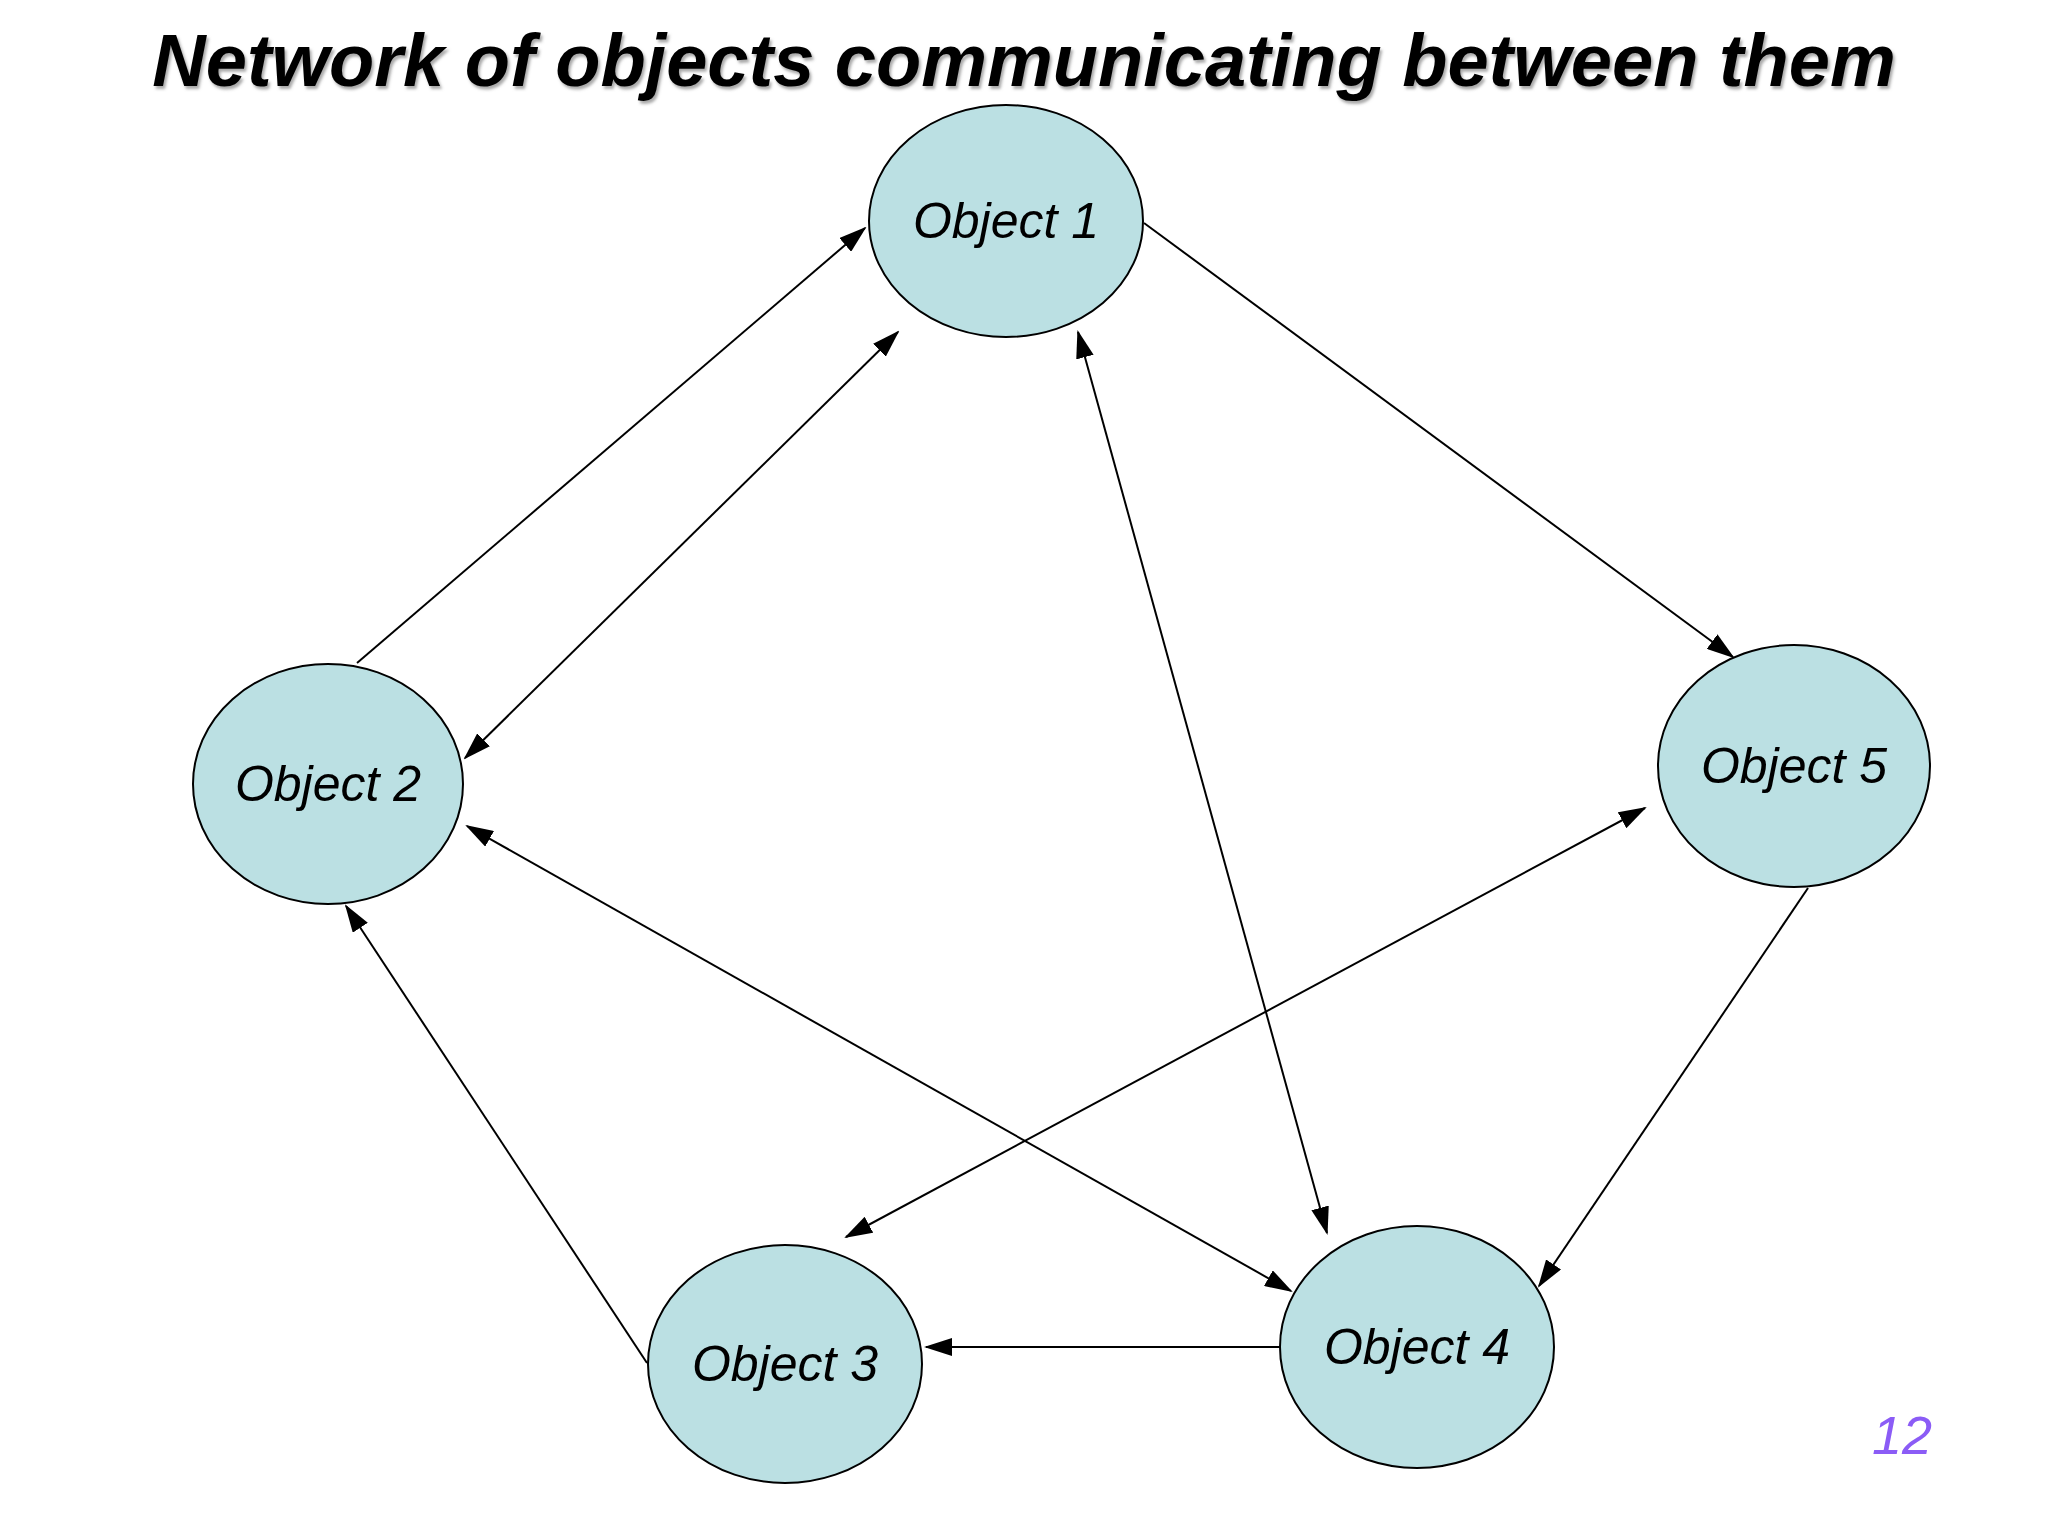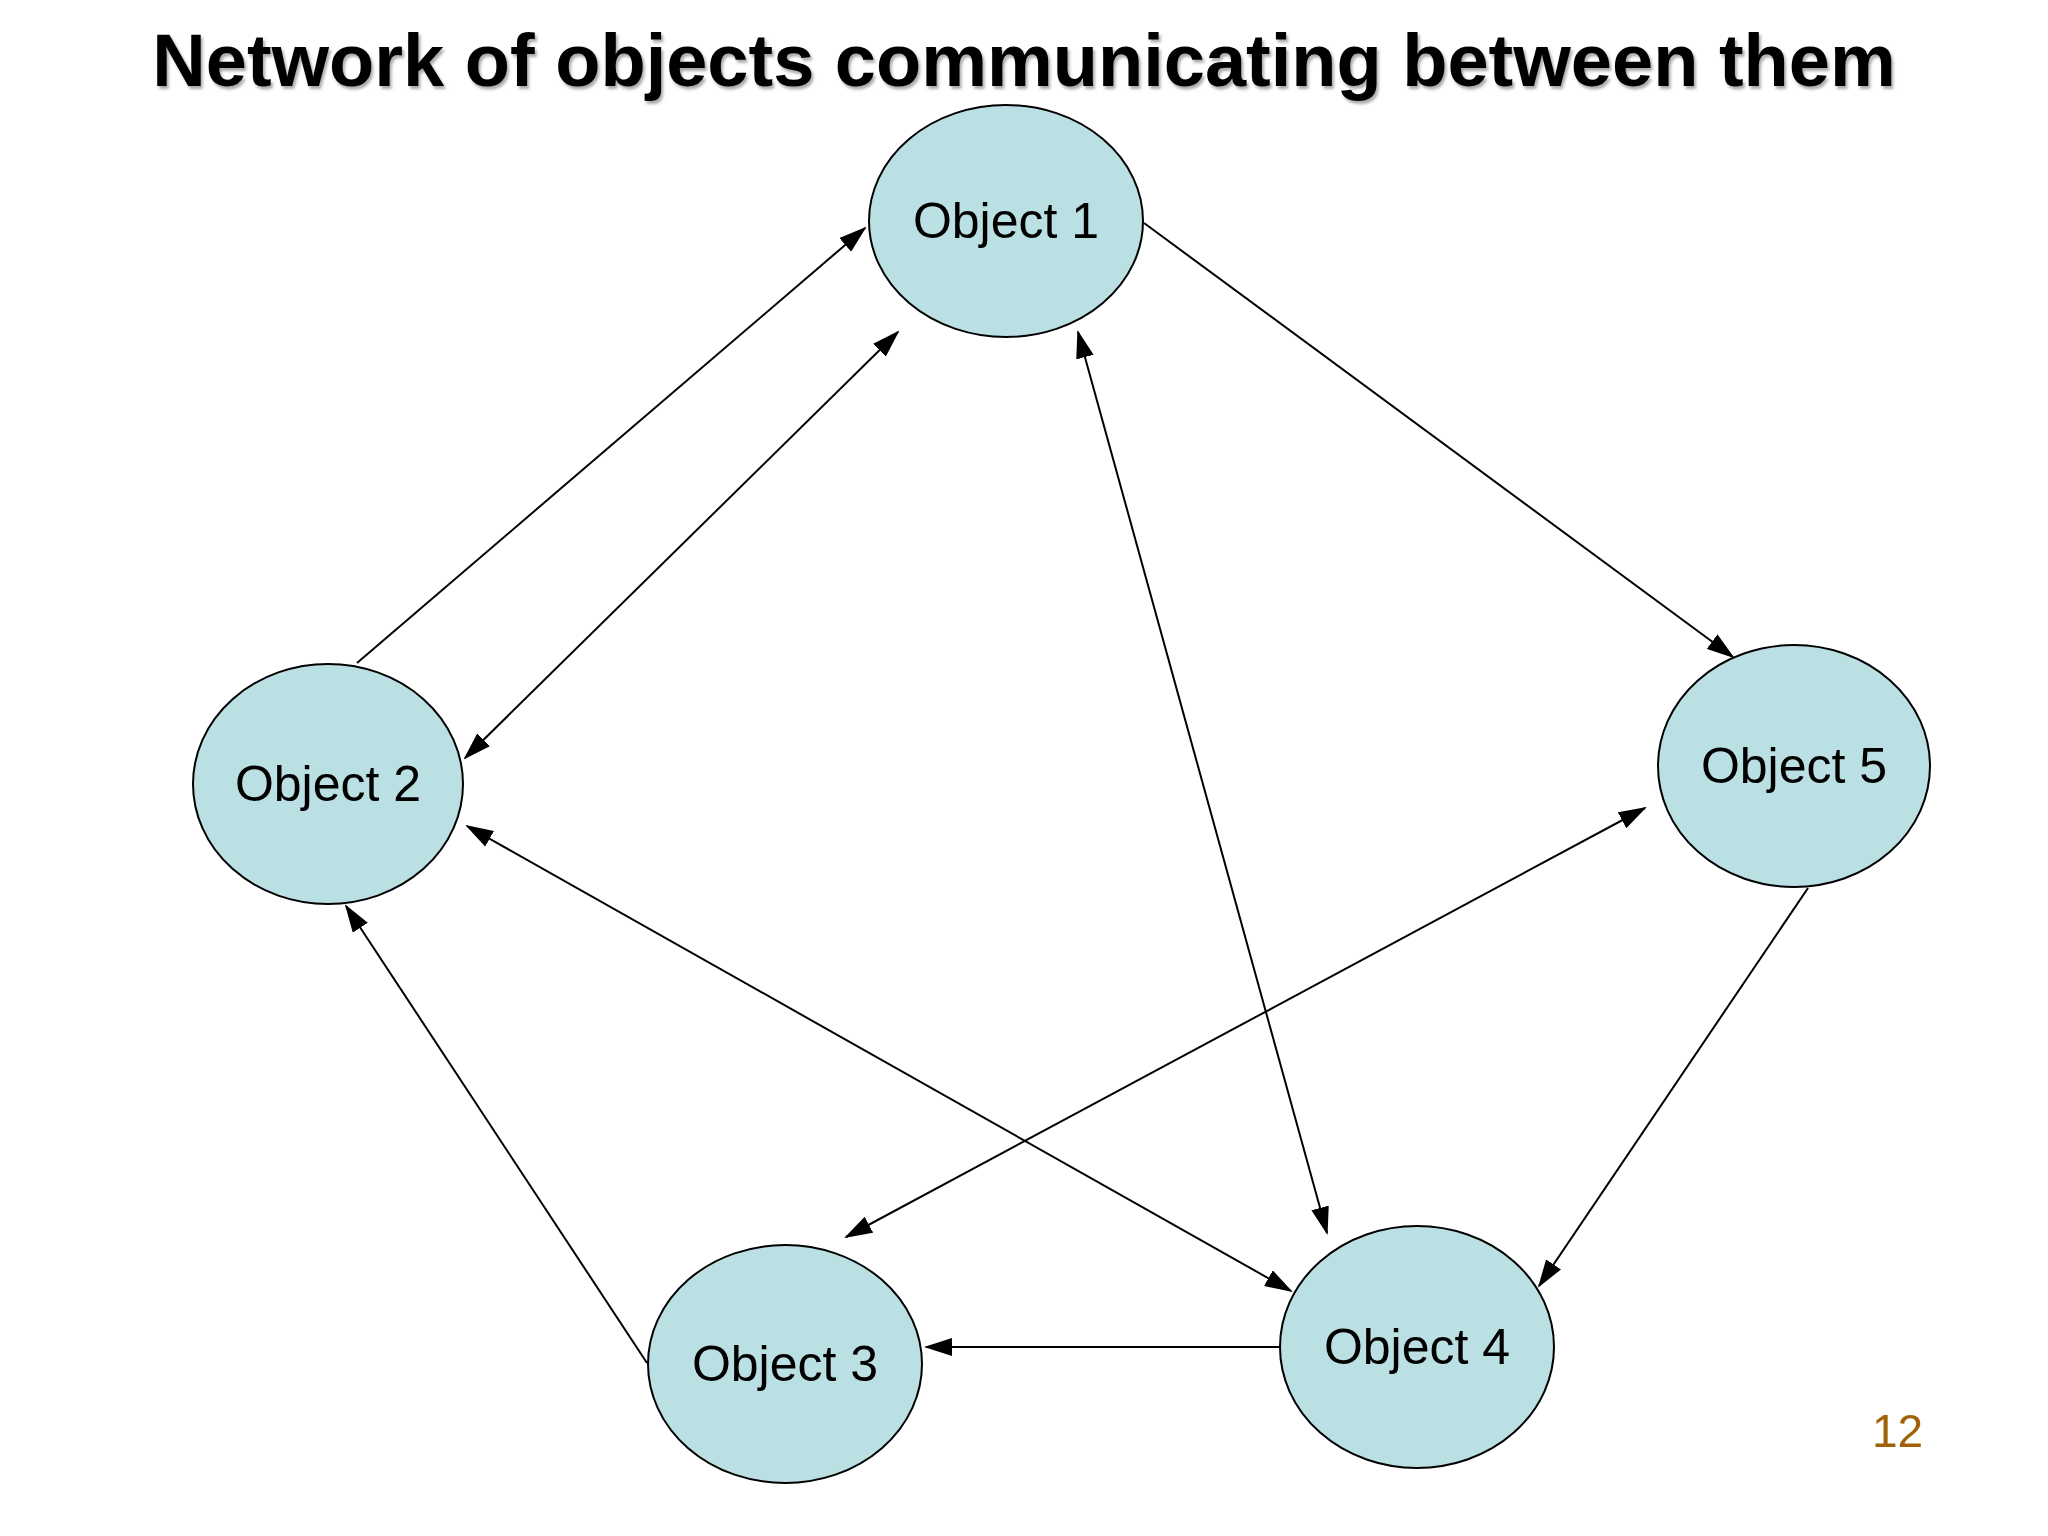--- a/index.html
+++ b/index.html
@@ -7,41 +7,42 @@
     padding: 0;
     background: #ffffff;
   }
   .slide {
     position: relative;
     width: 1968px;
     height: 1536px;
     background: #ffffff;
     overflow: hidden;
     font-family: "Liberation Sans", sans-serif;
+    font-style: italic;
   }
   .slide-title {
     position: absolute;
     top: 22px;
     left: 0;
     width: 2048px;
     text-align: center;
     font-size: 74px;
     font-weight: bold;
     line-height: 1.05;
     color: #000000;
     text-shadow: 2px 3px 3px rgba(100,100,100,0.55);
     white-space: nowrap;
   }
   .page-number {
     position: absolute;
     top: 1408px;
     left: 1872px;
-    font-size: 46px;
+    font-size: 54px;
     line-height: 1;
-    color: #a16207;
+    color: #8b5cf6;
   }
   .graph-svg {
     position: absolute;
     left: 0;
     top: 0;
   }
   .graph-svg text {
     font-family: "Liberation Sans", sans-serif;
     font-size: 50px;
     fill: #000000;

